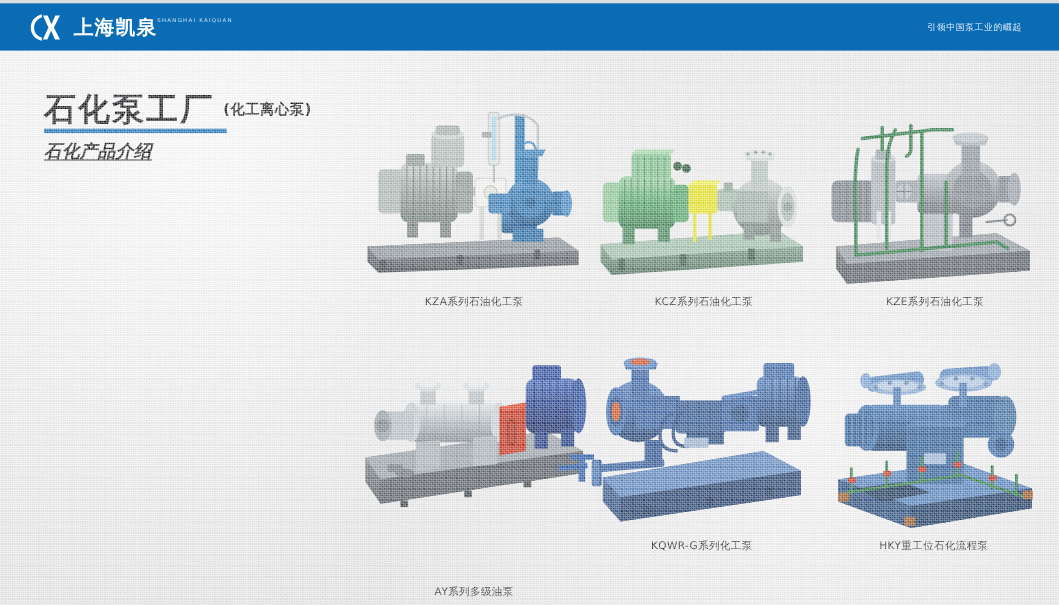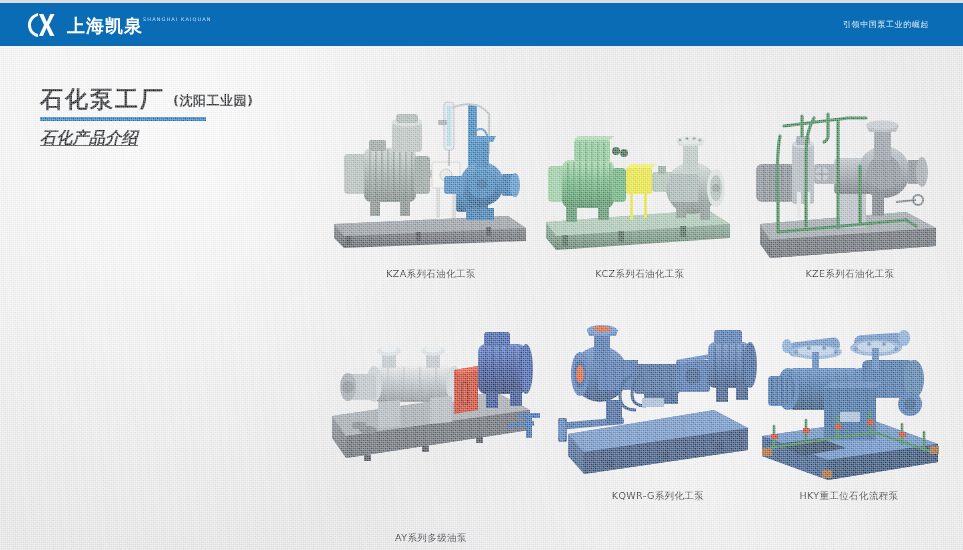--- a/index.html
+++ b/index.html
@@ -95,21 +95,21 @@
     letter-spacing: .6px;
     white-space: nowrap;
     font-family: Liberation Mono, monospace;
   }
 
   
   .title-block { position: absolute; left: 40px; top: 86px; width: 300px; }
 
   .title-row { display: flex; align-items: flex-end; gap: 8px; }
   .title-main {
-    font-size: 23px; font-weight: 700; color: #14161a;
+    font-size: 29px; font-weight: 700; color: #14161a;
     letter-spacing: 2px; line-height: 26px; white-space: nowrap;
   }
   .title-sub {
     font-size: 13px; font-weight: 700; color: #14161a;
     letter-spacing: .5px; line-height: 19px; white-space: nowrap;
     padding-bottom: 2px;
   }
   .title-rule {
     margin-top: 5px; width: 166px; height: 4px; background: #1a6fb5;
   }
@@ -176,21 +176,21 @@
         <span class="logo-en">SHANGHAI KAIQUAN</span>
       </span>
     </div>
 
     <div class="slogan">引领中国泵工业的崛起</div>
   </div>
 
   <div class="title-block">
     <div class="title-row">
       <span class="title-main">石化泵工厂</span>
-      <span class="title-sub">(沈阳工业园)</span>
+      <span class="title-sub">(化工离心泵)</span>
     </div>
     <div class="title-rule"></div>
   </div>
 
   <div class="intro">
     <div class="intro-head">石化产品介绍</div>
   </div>
 
   <div class="grid">
 
@@ -522,21 +522,21 @@
           <g fill="#2d5ea6">
             <rect x="182" y="104" width="26" height="5" transform="rotate(-6 195 106)"></rect>
             <rect x="200" y="98" width="6" height="22"></rect>
             <rect x="192" y="95" width="22" height="5"></rect>
           </g>
         </svg>
       </div>
       <div class="caption" style="top:172px;margin-top:42px;">AY系列多级油泵</div>
     </div>
 
-    <div class="cell" style="left:232px; top:222px; width:200px; height:190px;">
+    <div class="cell" style="left:212px; top:222px; width:200px; height:190px;">
       <div class="photo" style="left:0; top:6px; width:200px; height:156px;">
         <svg width="200" height="156" viewBox="0 0 200 156">
           <defs>
             <linearGradient id="g_blu5" x1="0" y1="0" x2="0" y2="1">
               <stop offset="0" stop-color="#5a84c0"></stop>
                 <stop offset=".45" stop-color="#3a63a0"></stop>
               <stop offset="1" stop-color="#22406f"></stop>
             </linearGradient>
             <linearGradient id="g_bse5" x1="0" y1="0" x2="0" y2="1">
               <stop offset="0" stop-color="#4f74ab"></stop>

